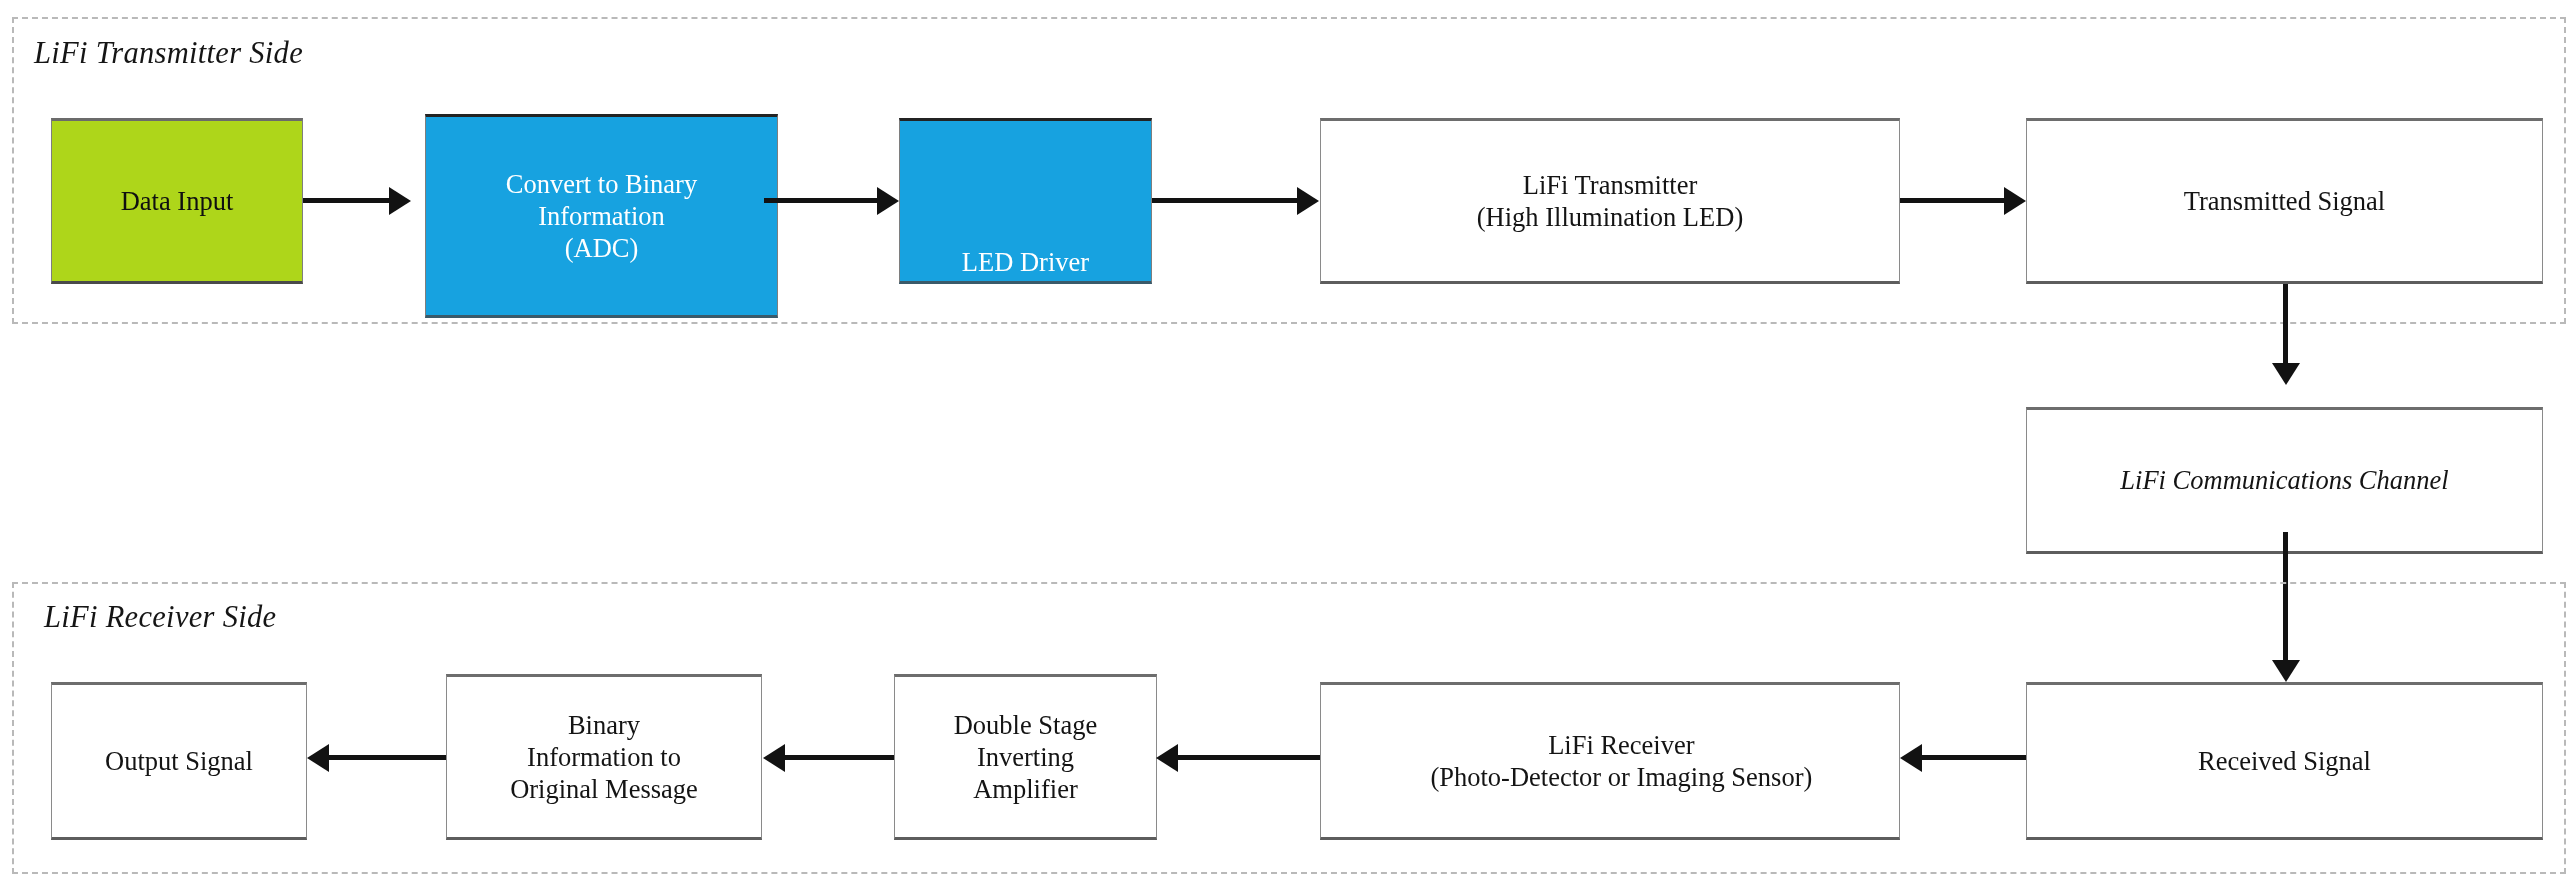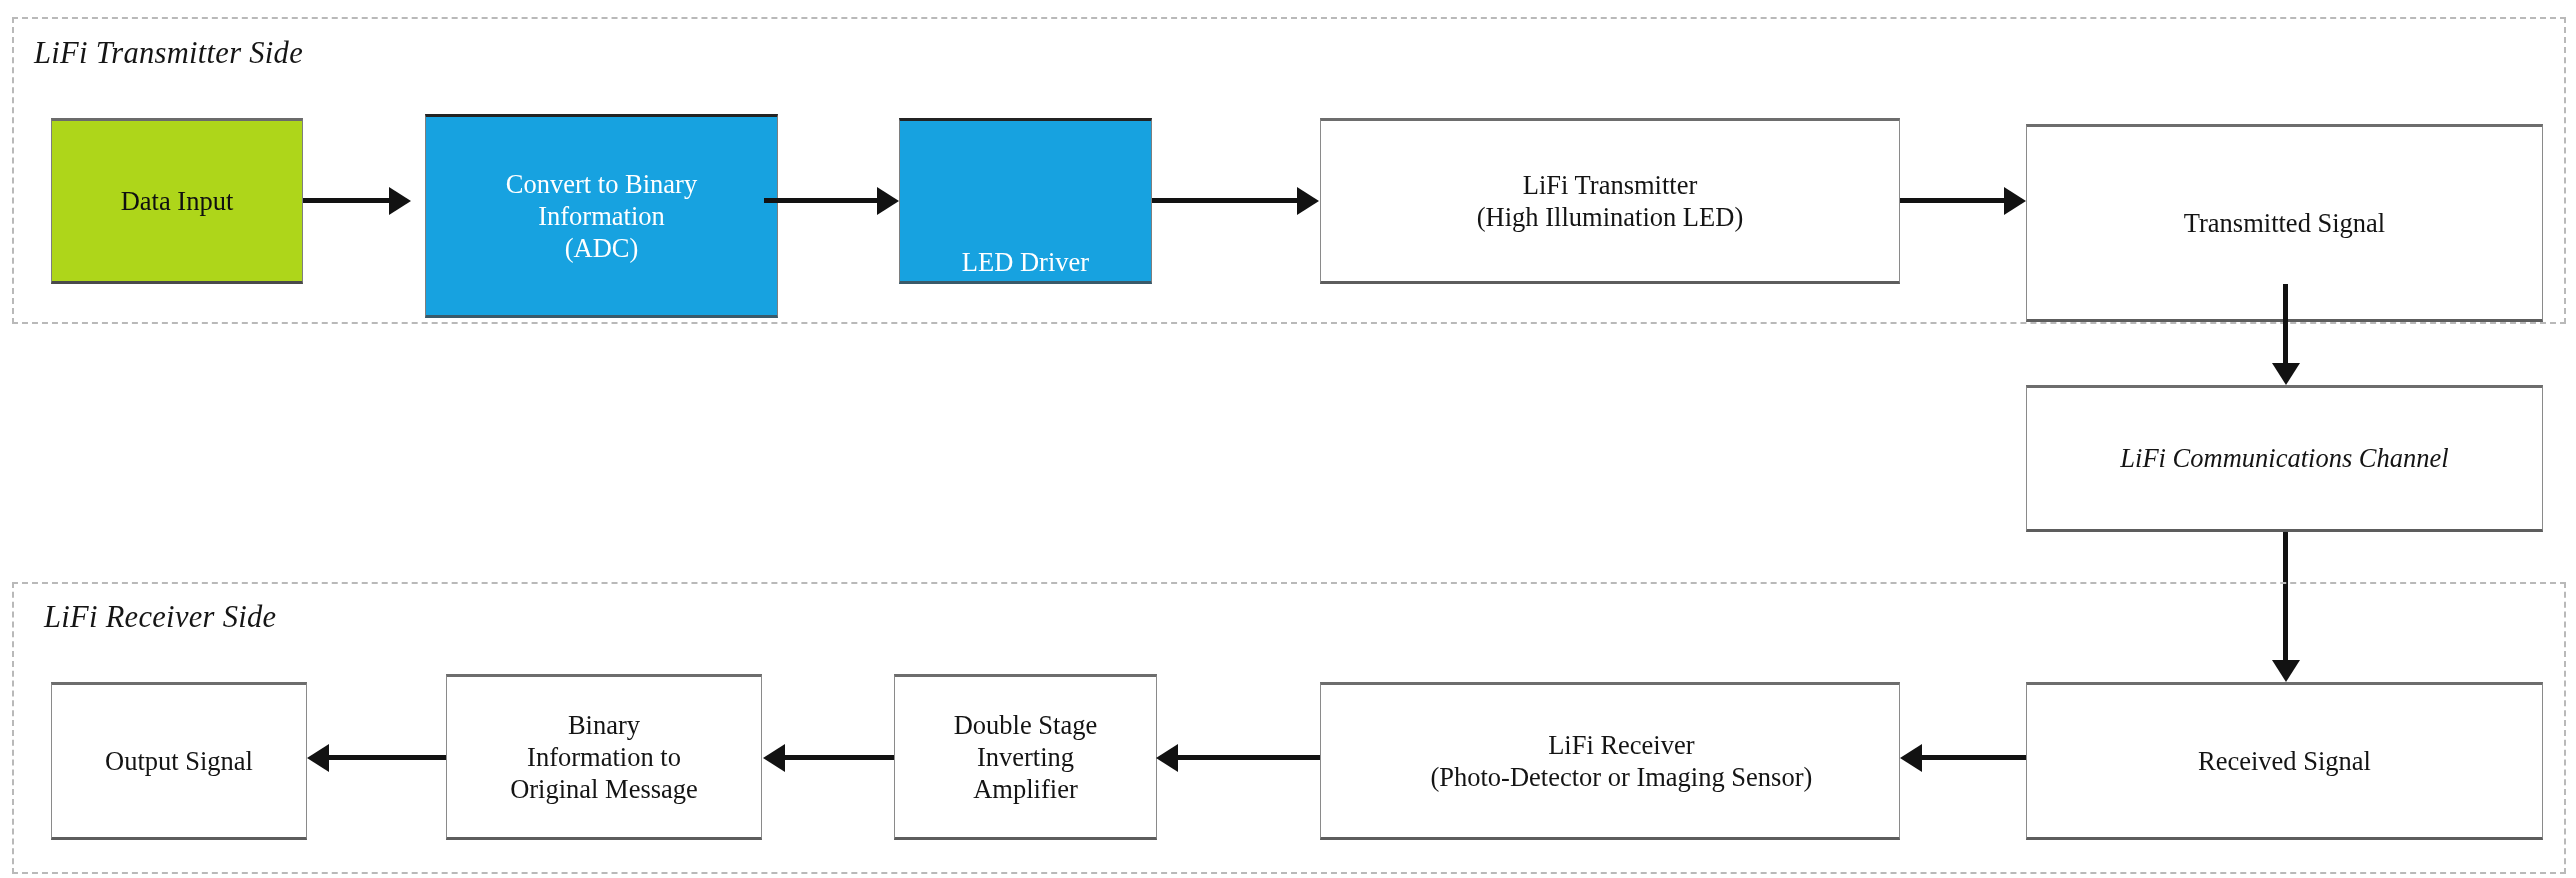--- a/index.html
+++ b/index.html
@@ -63,28 +63,28 @@
     color: #101010;
   }
   .box.blue {
     background: #17a2e0;
     color: #ffffff;
     border: 1.3px solid #7e7e7e;
     border-top: 3.3px solid #232323;
     border-bottom: 3.3px solid #3a5a6a;
   }
   .box .label { display: block; white-space: pre-line; }
-  .box.italic { font-style: italic; }
+  .box.italic { font-style: italic; margin-top: 22px; }
 
   
   #box-data-input       { left: 51px;   top: 118px; width: 252px;  height: 166px; }
   #box-adc              { left: 425px;  top: 114px; width: 353px;  height: 204px; }
   #box-led-driver       { left: 899px; top: 118px; width: 253px;  height: 166px; align-items: flex-end; }
   #box-lifi-transmitter { left: 1320px; top: 118px; width: 580px;  height: 166px; }
-  #box-transmitted      { left: 2026px; top: 124px; width: 517px;  height: 198px; align-items: center; }
+  #box-transmitted      { left: 2026px; top: 118px; width: 517px;  height: 166px; align-items: center; }
 
   
   #box-channel          { left: 2026px; top: 385px; width: 517px;  height: 147px; }
 
   
   #box-received         { left: 2026px; top: 682px; width: 517px; height: 158px; }
   #box-lifi-receiver    { left: 1320px; top: 682px; width: 580px; height: 158px; padding-left: 28px; }
   #box-amplifier        { left: 894px; top: 674px; width: 263px; height: 166px; }
   #box-binary-to-msg    { left: 446px;  top: 674px; width: 316px; height: 166px; }
   #box-output-signal    { left: 51px;   top: 682px; width: 256px; height: 158px; }

